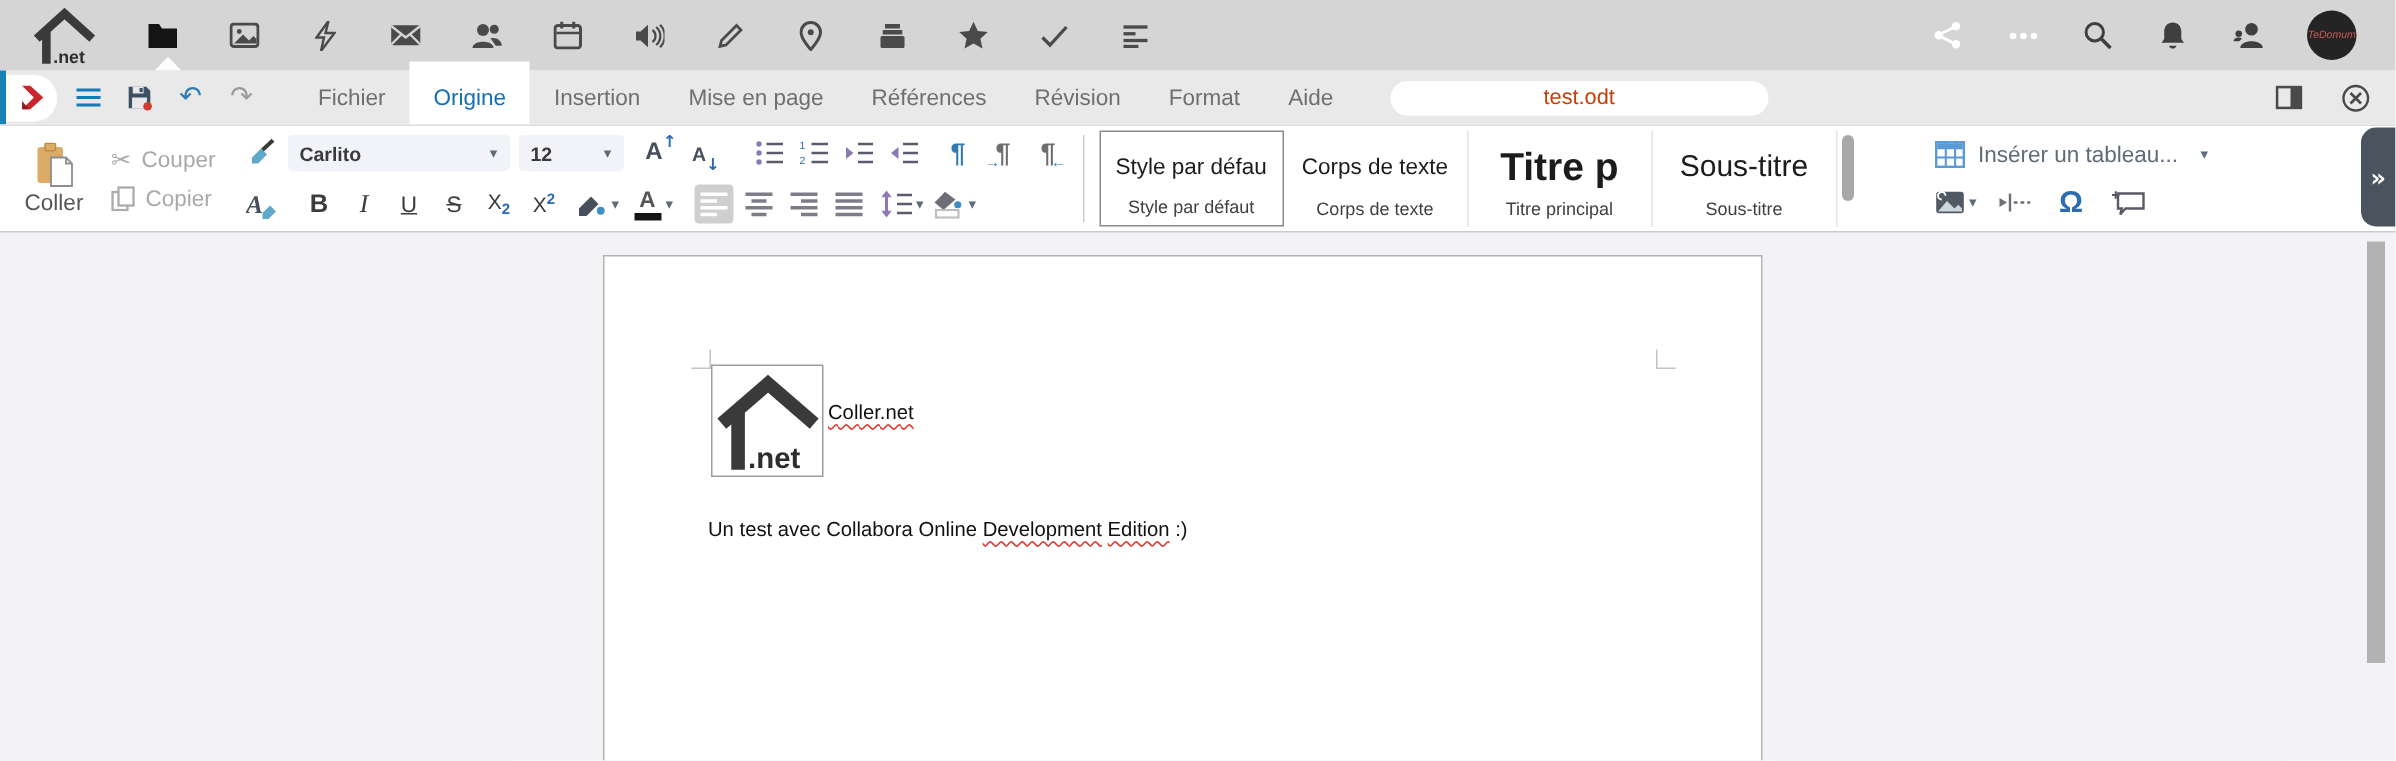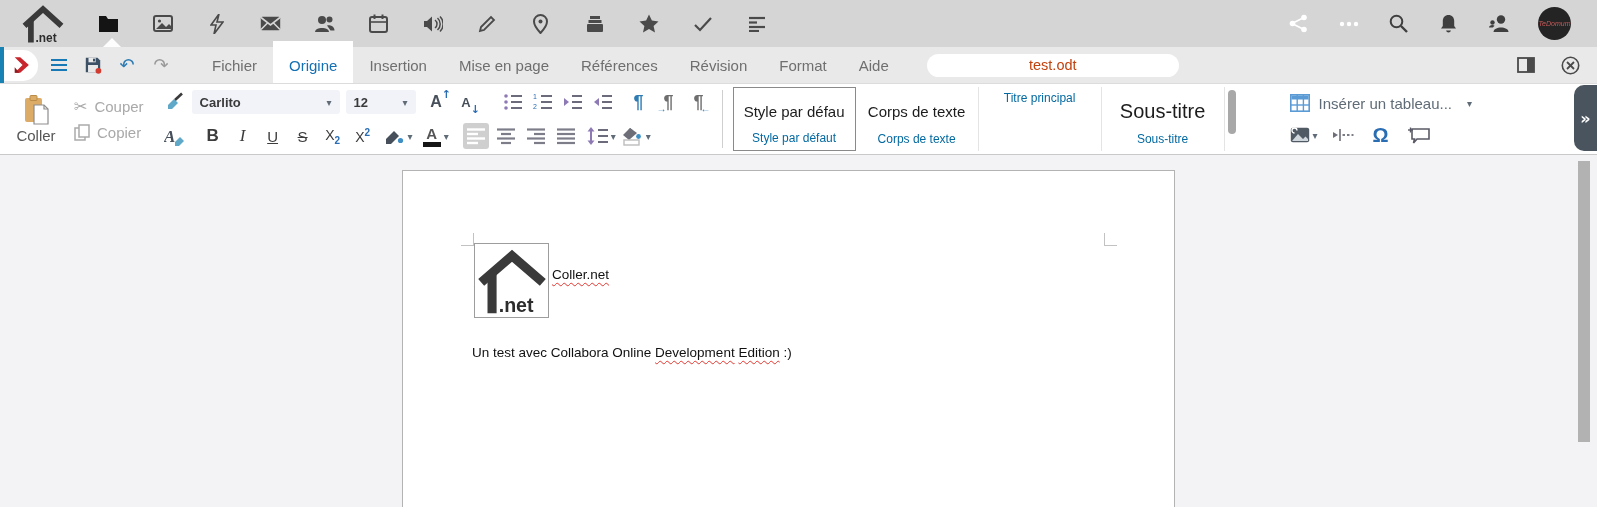--- a/index.html
+++ b/index.html
@@ -62,21 +62,21 @@
   .pil-blue { color:#2f7cb4; }
   .pil-gray { color:#6e6e6e; }
   .pil-dir { position:relative; }
   .pil-dir .dirarrow { position:absolute; font-size:10px; color:#2f7cb4; bottom:1px; }
   .vsep { width:1px; height:58px; background:#cfcfcf; margin:0 10px; }
 
   .style-gallery { display:flex; height:64px; }
   .style-cell { width:123px; height:64px; display:flex; flex-direction:column; align-items:center; justify-content:space-between; padding:4px 2px 5px; border-right:1px solid #e4e4e4; cursor:pointer; overflow:hidden; }
   .style-cell.selected { border:1px solid #8a8a8a; }
   .sc-preview { white-space:nowrap; overflow:hidden; max-width:119px; color:#1c1c1c; display:flex; align-items:center; flex:1; }
-  .sc-label { font-size:12px; color:#0369a1; white-space:nowrap; }
+  .sc-label { font-size:12px; color:#404040; white-space:nowrap; }
   .pv-default { font-size:15px; }
   .pv-body { font-size:15px; }
   .pv-title { font-size:26px; font-weight:bold; }
   .pv-sub { font-size:20px; font-weight:normal; }
   .gallery-scroll { width:9px; height:64px; margin-left:3px; position:relative; }
   .gallery-scroll .thumb { position:absolute; top:3px; left:0; width:8px; height:44px; background:#a8a8a8; border-radius:4px; }
 
   .insert-col { display:flex; flex-direction:column; gap:6px; margin-left:12px; }
   .irow { display:flex; align-items:center; gap:12px; height:26px;padding-left:41px; }
   .insert-table-lbl { font-size:15px; color:#5f6b76; margin-left:2px; }
@@ -499,20 +499,21 @@
     <div class="style-gallery">
       <div class="style-cell selected">
         <span class="sc-preview pv-default">Style par défau</span>
         <span class="sc-label">Style par défaut</span>
       </div>
       <div class="style-cell">
         <span class="sc-preview pv-body">Corps de texte</span>
         <span class="sc-label">Corps de texte</span>
       </div>
       <div class="style-cell">
+        <span class="sc-preview pv-title">Titre p</span>
         <span class="sc-label">Titre principal</span>
       </div>
       <div class="style-cell">
         <span class="sc-preview pv-sub">Sous-titre</span>
         <span class="sc-label">Sous-titre</span>
       </div>
     </div>
     <div class="gallery-scroll">
         <div class="thumb"></div>
       </div>

